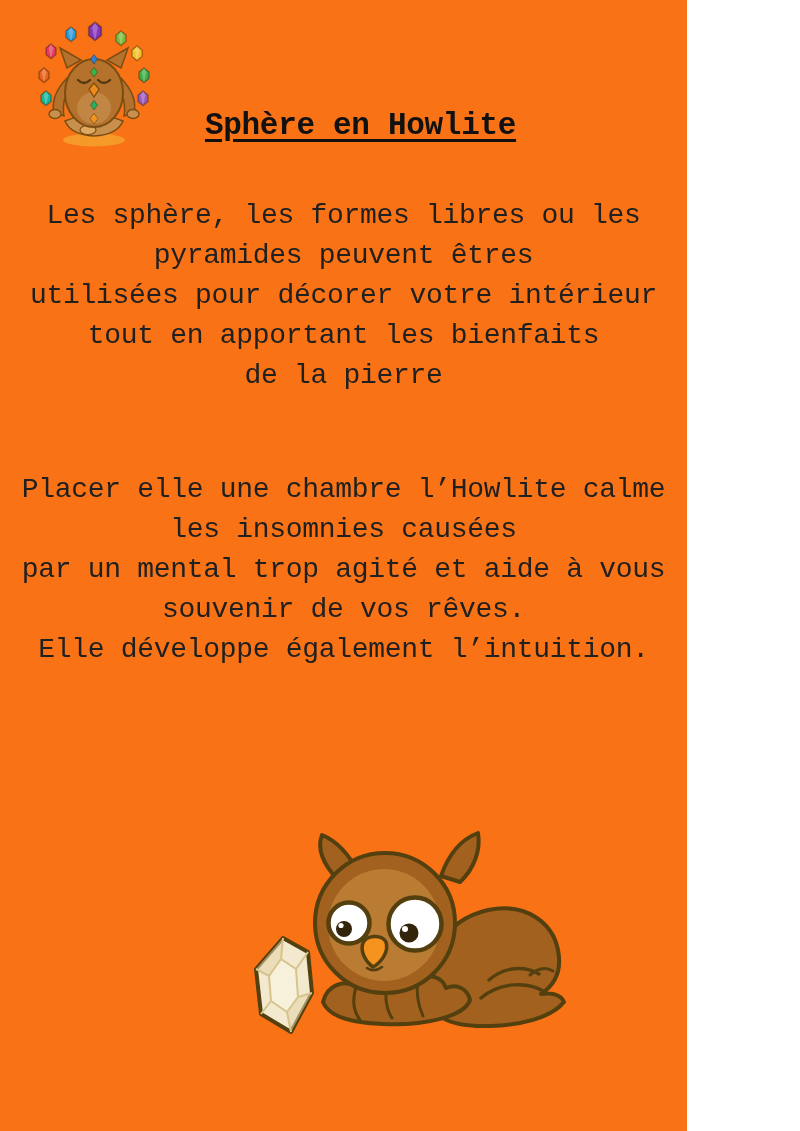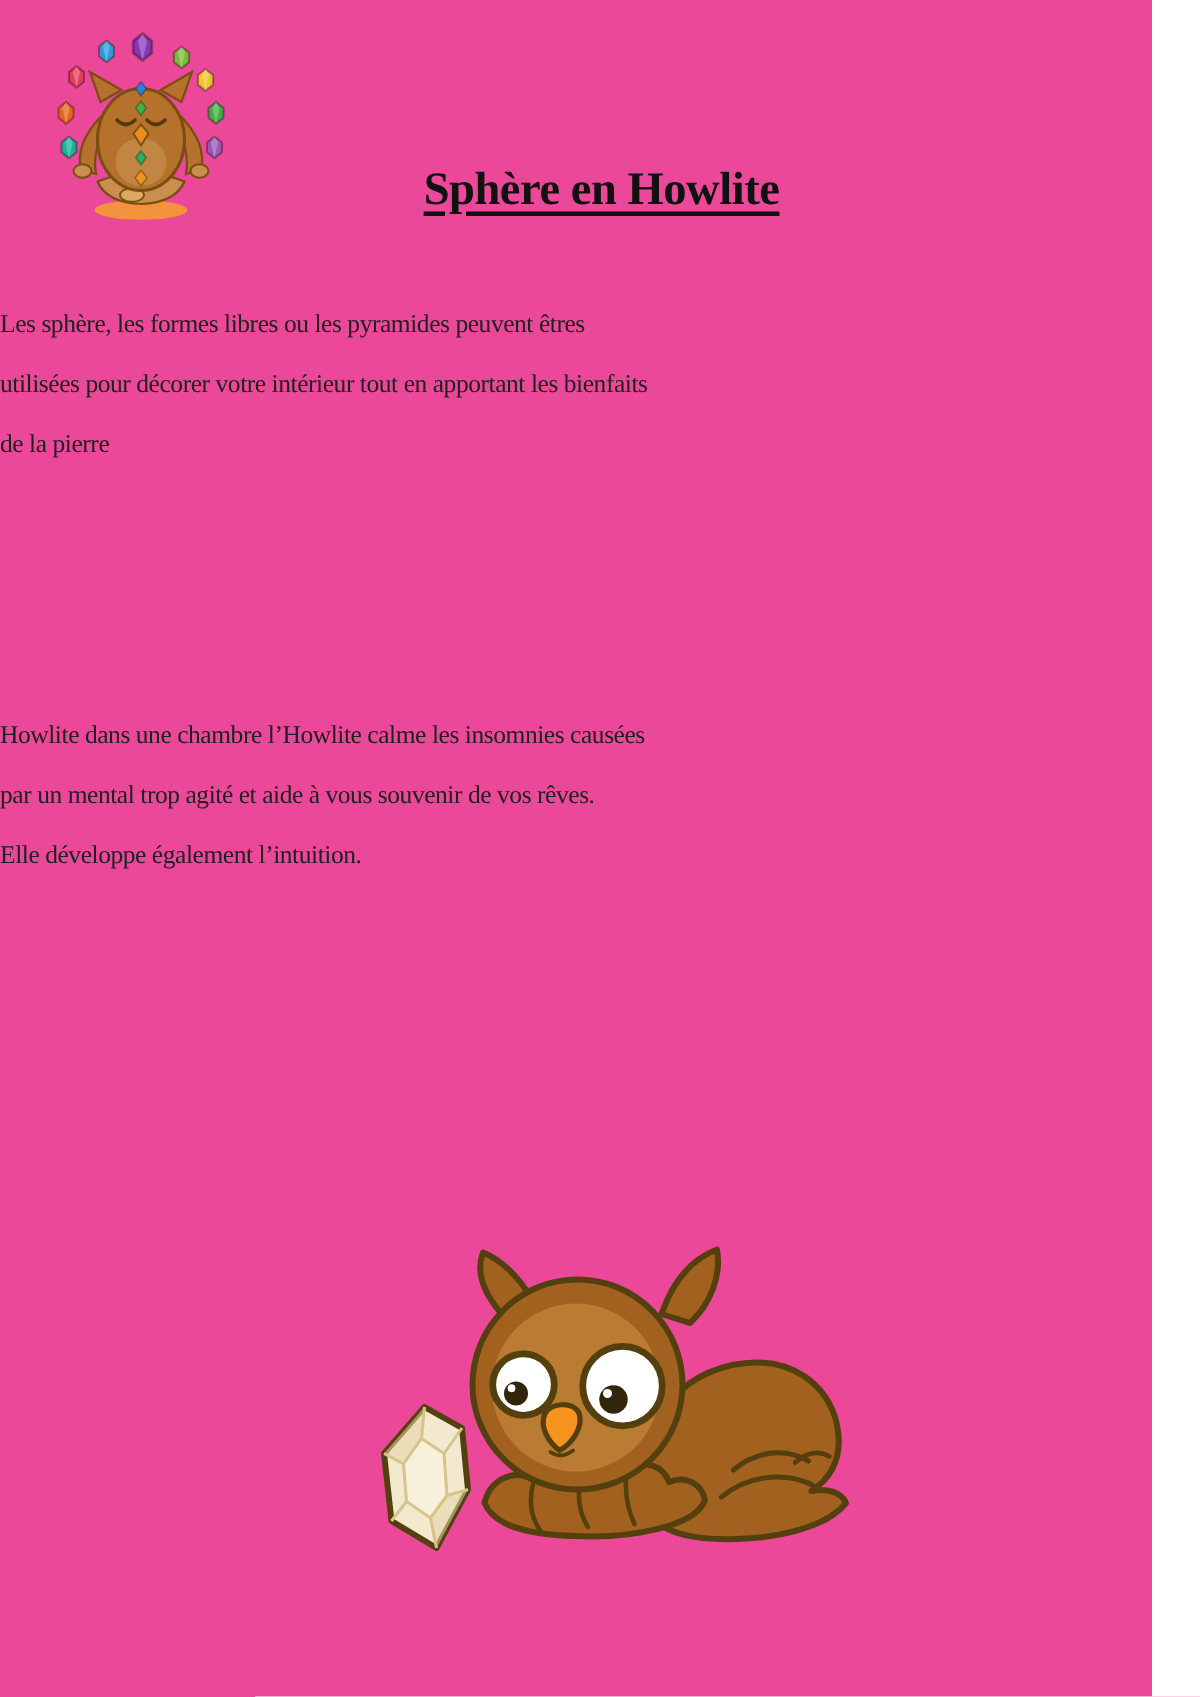--- a/index.html
+++ b/index.html
@@ -1,21 +1,21 @@
 <!DOCTYPE html>
 <html><head>
 <meta charset="utf-8">
 <style>
   html,body{margin:0;padding:0;background:#ffffff;}
   .page{
     position:relative;
-    width:768px;height:1131px;
-    background:#ec4899;
+    width:687px;height:1131px;
+    background:#f97316;
     overflow:hidden;
-    font-family:Liberation Serif, serif;
+    font-family:Liberation Mono, monospace;
   }
   .logo{
     position:absolute;
     left:36px;top:18px;
     width:122px;height:132px;
   }
   .title{
     position:absolute;
     top:108px;left:0;width:100%;
     margin:0;
@@ -26,21 +26,22 @@
     color:#111111;
     text-decoration:underline;
     text-decoration-thickness:3px;
     text-underline-offset:5px;
     transform:translateX(17px);
   }
   .para{
     position:absolute;
     left:0;width:100%;
     margin:0;
-    font-size:17px;
+    text-align:center;
+    font-size:28px;
     line-height:40px;
     letter-spacing:-0.3px;
     color:#202020;
     white-space:pre-line;
   }
   .p1{top:196px;}
   .p2{top:365px;}
   .p3{top:470px;}
   .footer-owl{
     position:absolute;
@@ -123,21 +124,21 @@
           <path d="M0 -7 L2.4 -3 L0 7.5 L-2.4 -3 Z" fill="#ffffff" opacity="0.25" stroke="none"></path>
         </g>
     </g>
   </svg>
 
   <h1 class="title">Sphère en Howlite</h1>
 
   <p class="para p1">Les sphère, les formes libres ou les pyramides peuvent êtres
 utilisées pour décorer votre intérieur tout en apportant les bienfaits
 de la pierre</p>
-  <p class="para p3">Howlite dans une chambre l’Howlite calme les insomnies causées
+  <p class="para p3">Placer elle une chambre l’Howlite calme les insomnies causées
 par un mental trop agité et aide à vous souvenir de vos rêves.
 Elle développe également l’intuition.</p>
 
   <svg class="footer-owl" viewBox="0 0 335 210" aria-hidden="true">
 
     <g>
       <path d="M190 178 C178 128 202 90 245 80 C284 72 310 94 315 120 C319 140 313 154 298 164 C309 162 318 165 321 172 C308 188 278 195 248 196 C214 197 196 190 190 178 Z" stroke="#54400f" stroke-width="4" stroke-linejoin="round" fill="#a3611f"></path>
       <path d="M246 150 C261 137 281 135 296 144" fill="none" stroke="#54400f" stroke-width="3.4" stroke-linecap="round"></path>
       <path d="M238 168 C257 152 285 151 302 162" fill="none" stroke="#54400f" stroke-width="3.4" stroke-linecap="round"></path>
       <path d="M287 145 C295 138 303 137 310 141" fill="none" stroke="#54400f" stroke-width="3" stroke-linecap="round"></path>

